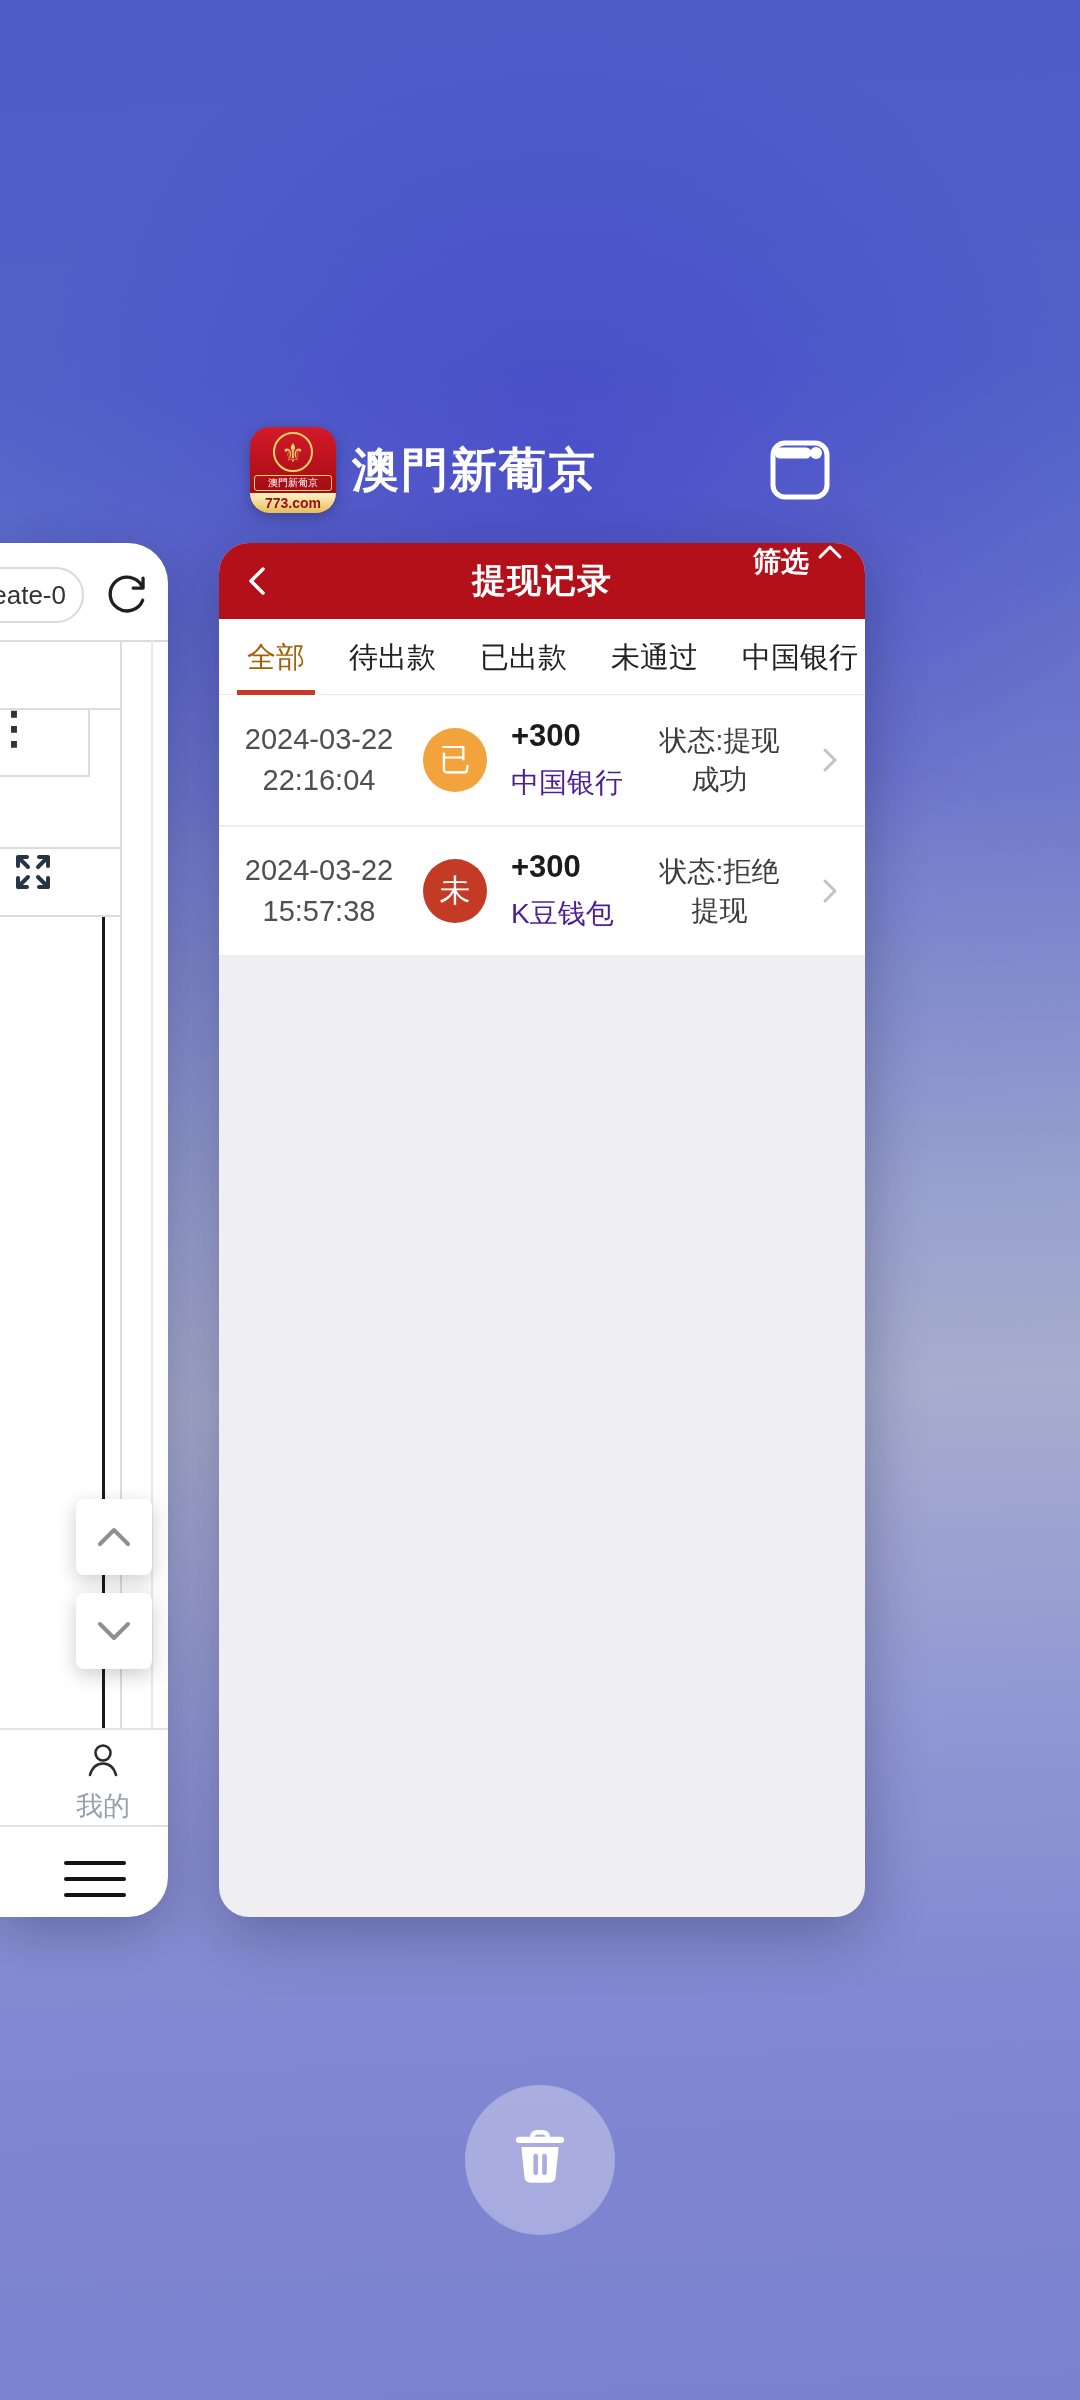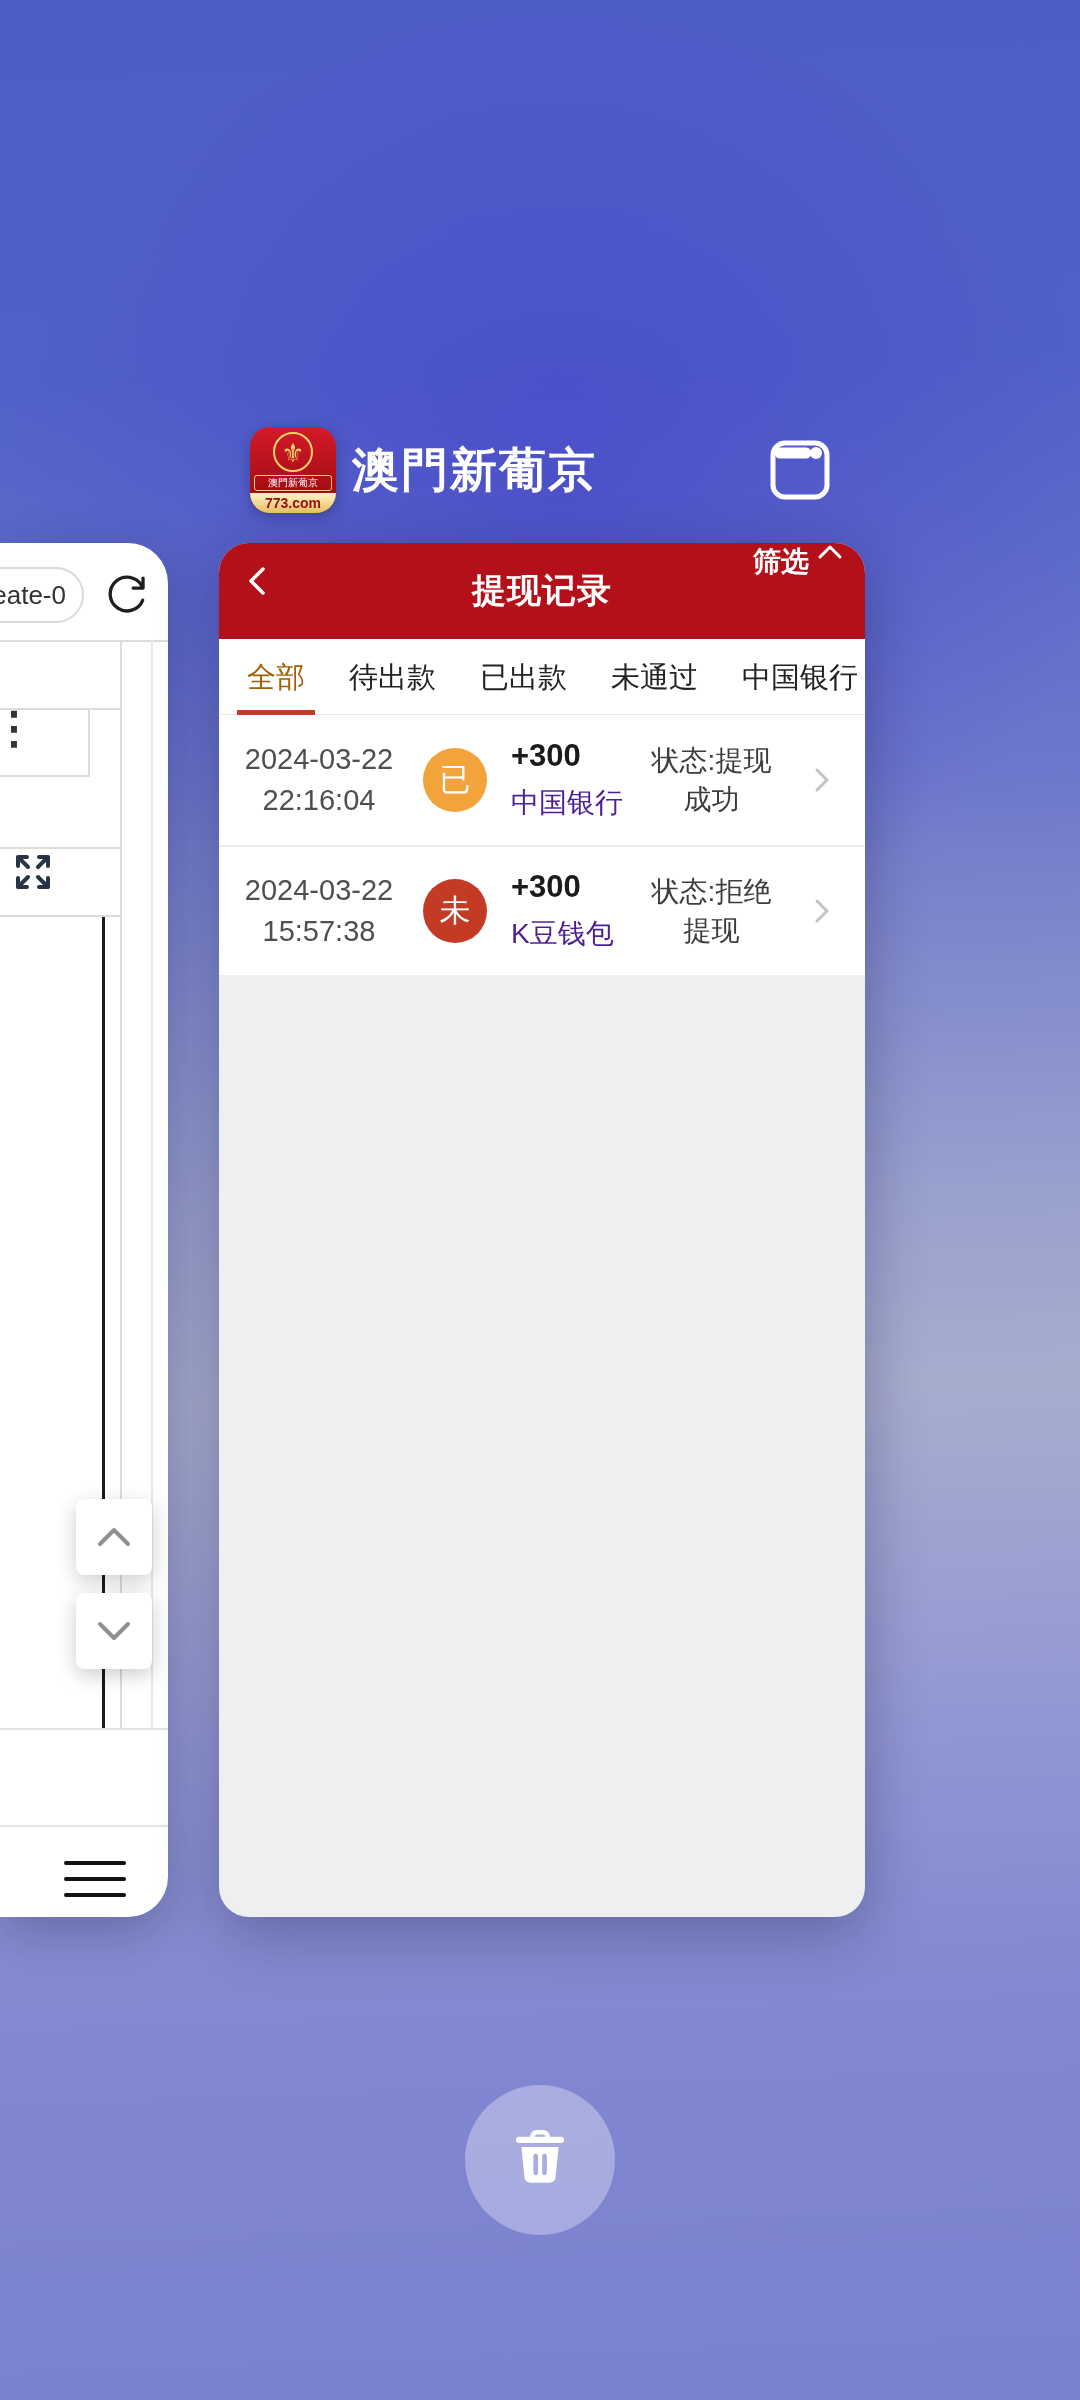--- a/index.html
+++ b/index.html
@@ -67,37 +67,37 @@
   .hamburger { position:absolute; left:64px; top:1318px; width:62px; height:40px; }
   .hamburger span { display:block; width:62px; height:4px; background:#141414; margin-bottom:12px; border-radius:2px; }
 
   
   .main-card {
     position:absolute; left:219px; top:543px; width:646px; height:1374px;
     background:#efeff1; border-radius:30px; overflow:hidden;
     box-shadow:0 16px 60px rgba(20,20,60,0.32);
   }
   .wd-header {
-    position:relative; height:96px; background:#b3101a; color:#fff;
+    position:relative; height:76px; background:#b3101a; color:#fff;
     display:flex; align-items:center; justify-content:center;
   }
   .wd-header .back { position:absolute; left:20px; top:18px; width:40px; height:40px; }
   .wd-header .title { font-size:34px; font-weight:bold; letter-spacing:1px; }
   .wd-header .filter { position:absolute; right:22px; top:0; height:76px; display:flex; gap:8px; }
   .wd-header .filter .txt { font-size:28px; font-weight:bold; }
   .tabs {
     height:76px; background:#ffffff; display:flex; align-items:center;
     padding-left:28px; gap:44px; border-bottom:1px solid #ececee;
   }
   .tab { font-size:29px; color:#222; position:relative; height:76px; line-height:76px; }
   .tab.active { color:#a16207; }
   .tab.active::after {
     content:""; position:absolute; left:-10px; right:-10px; bottom:0; height:5px; background:#c7392b;
   }
-  .record { height:130px; background:#fff; display:flex; align-items:center; padding:0 26px 0 10px; }
+  .record { height:130px; background:#fff; display:flex; align-items:center; padding:0 18px 0 10px; }
   .record + .record { border-top:2px solid #ededf0; }
   .rec-date { width:180px; text-align:center; font-size:29px; color:#4f4f4f; line-height:41px; }
   .rec-badge {
     width:64px; height:64px; border-radius:50%; margin:0 24px 0 14px; flex:0 0 auto;
     color:#fff; font-size:31px; display:flex; align-items:center; justify-content:center;
   }
   .rec-mid { flex:1; }
   .rec-amount { font-size:31px; font-weight:bold; color:#1b1b1b; margin-bottom:10px; }
   .rec-channel { font-size:28px; color:#4c1d95; }
   .rec-status { width:175px; text-align:center; font-size:28px; color:#3d3d3d; line-height:39px; }
@@ -165,20 +165,29 @@
         <polyline points="8,22 22,8 36,22"></polyline>
       </svg>
     </div>
     <div class="pager-btn pager-down">
       <svg width="44" height="30" viewBox="0 0 44 30" fill="none" stroke="#8f8f8f" stroke-width="4" stroke-linecap="round" stroke-linejoin="round">
         <polyline points="8,8 22,22 36,8"></polyline>
       </svg>
     </div>
 
     <div class="lc-line" style="left:0; top:1185px; width:168px; height:2px; background:#e3e3e3;"></div>
+    <div class="lc-nav">
+      <div class="person">
+        <svg width="46" height="46" viewBox="0 0 46 46" fill="none" stroke="#2b2b2b" stroke-width="2.6" stroke-linecap="round">
+          <circle cx="23" cy="15" r="7.5"></circle>
+          <path d="M10 37c2.5-8.5 8-11.5 13-11.5S33.5 28.5 36 37"></path>
+        </svg>
+      </div>
+      <div class="label">我的</div>
+    </div>
     <div class="lc-line" style="left:0; top:1282px; width:168px; height:2px; background:#e3e3e3;"></div>
     <div class="hamburger">
         <span></span>
         <span></span>
         <span></span>
       </div>
   </div>
 
   <div class="main-card">
     <div class="wd-header">

